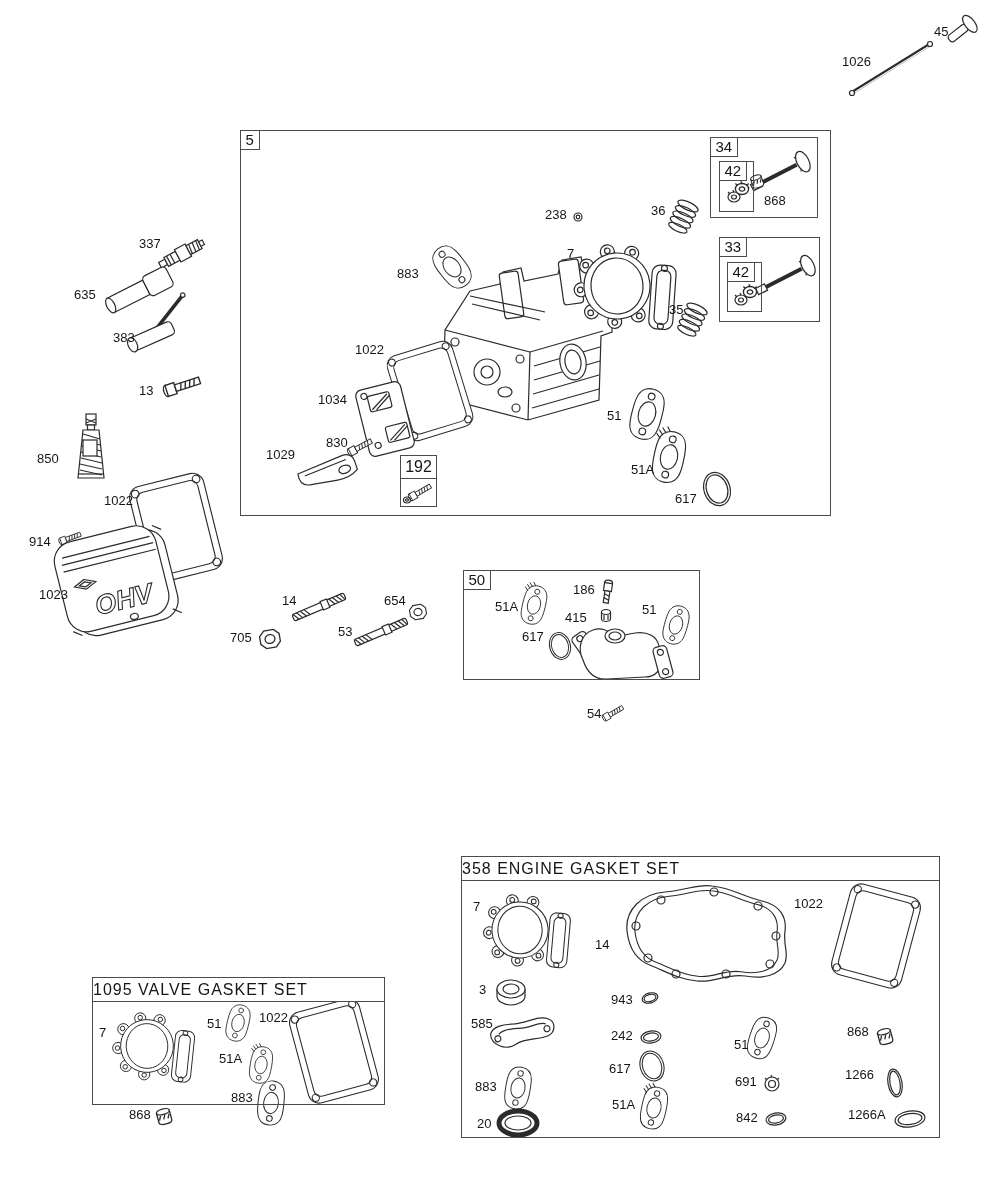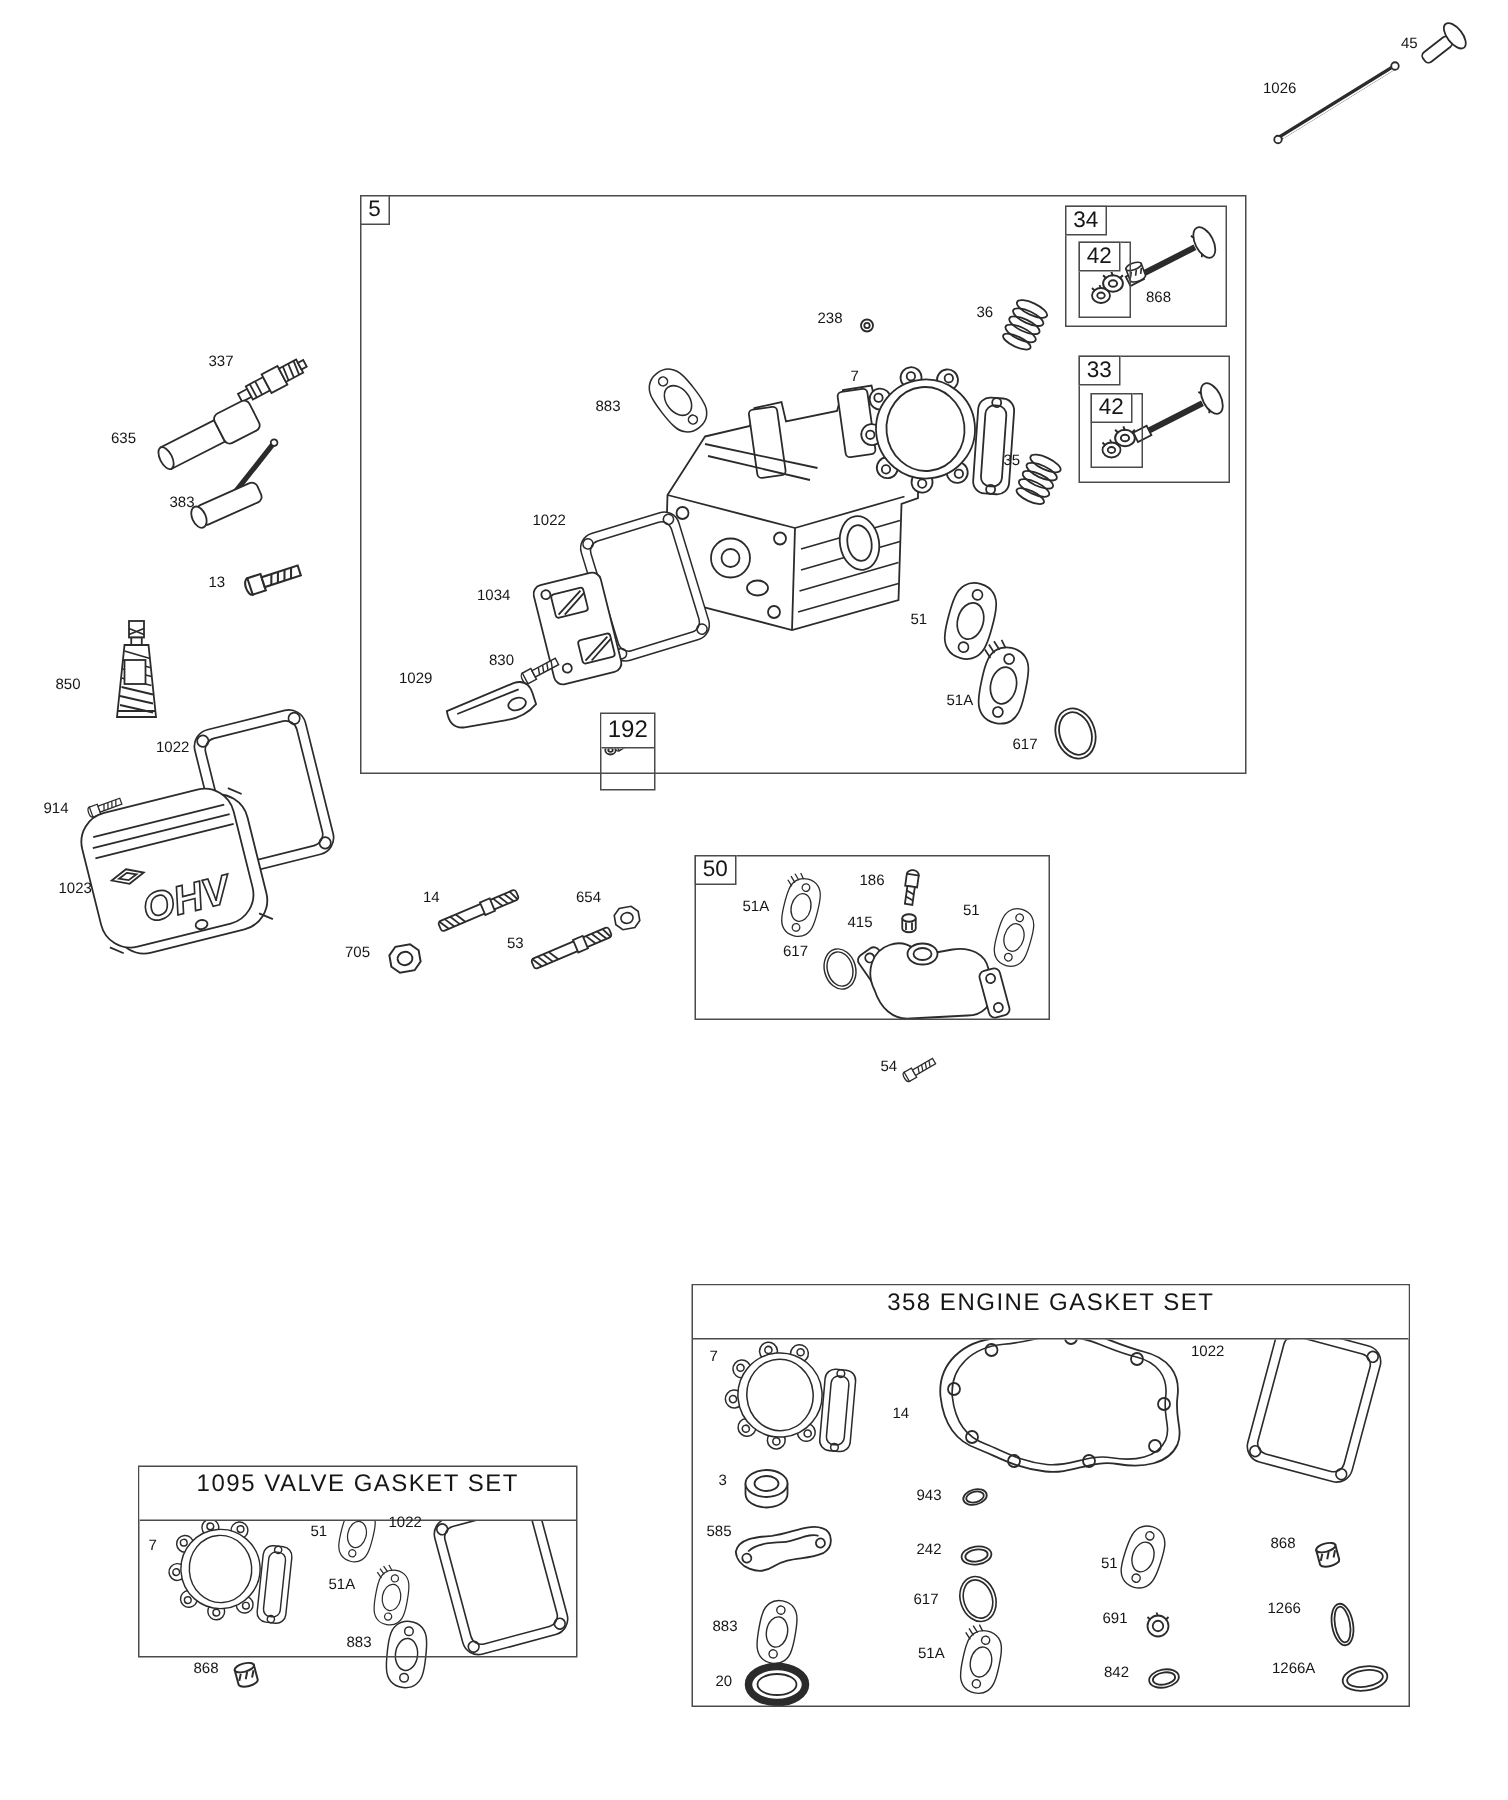--- a/index.html
+++ b/index.html
@@ -5,22 +5,22 @@
   html,body{margin:0;padding:0;background:#fff;}
   #canvas{position:relative;width:1005px;height:1200px;background:#ffffff;overflow:hidden;
           font-family:"Liberation Sans", sans-serif;color:#161616;}
   #art{position:absolute;left:0;top:0;z-index:1;}
   .gbox{position:absolute;border:1.5px solid #4b4b4b;z-index:2;box-sizing:border-box;}
   .tag{position:absolute;top:-1.5px;left:-1.5px;border:1.5px solid #4b4b4b;background:#fff;
        font-size:15px;line-height:1.1;padding:1px 5px;box-sizing:border-box;}
   .tag-full{position:absolute;top:0;left:0;right:0;border-bottom:1.5px solid #4b4b4b;background:#fff;
        font-size:16px;text-align:center;padding:2px 0;box-sizing:border-box;}
   .settitle{position:absolute;top:0;left:0;right:0;border-bottom:1.5px solid #4b4b4b;background:#fff;
-       text-align:center;font-size:16px;letter-spacing:1px;padding:3px 0 14px 0;box-sizing:border-box;}
-  .co{position:absolute;z-index:3;font-size:10px;white-space:nowrap;}
+       text-align:left;font-size:16px;letter-spacing:1px;padding:3px 0 2px 0;box-sizing:border-box;}
+  .co{position:absolute;z-index:3;font-size:13px;white-space:nowrap;}
 </style>
 </head>
 <body>
 
 <div id="canvas">
 
 <svg id="art" width="1005" height="1200" viewBox="0 0 1005 1200" stroke="#2b2b2b" stroke-width="1.2" fill="none">
 <defs>
   <g id="sym-oval-gasket">
     <path fill="#fff" d="M0,-27 C9,-27 14,-21 15,-13 C16,-7 16,7 15,13 C14,21 9,27 0,27 C-9,27 -14,21 -15,13 C-16,7 -16,-7 -15,-13 C-14,-21 -9,-27 0,-27 Z"></path>
@@ -356,21 +356,21 @@
 </div>
 <div class="gbox" style="left:719px;top:161px;width:35px;height:51px;">
   <span class="tag">42</span>
 </div>
 <div class="gbox" style="left:719px;top:237px;width:101px;height:85px;">
   <span class="tag">33</span>
 </div>
 <div class="gbox" style="left:727px;top:262px;width:35px;height:50px;">
   <span class="tag">42</span>
 </div>
-<div class="gbox" style="left:400px;top:455px;width:37px;height:52px;margin-top:20px;">
+<div class="gbox" style="left:400px;top:455px;width:37px;height:52px;">
   <span class="tag-full">192</span>
 </div>
 <div class="gbox" style="left:463px;top:570px;width:237px;height:110px;">
   <span class="tag">50</span>
 </div>
 <div class="gbox" style="left:92px;top:977px;width:293px;height:128px;">
   <div class="settitle">1095 VALVE GASKET SET</div>
 </div>
 <div class="gbox" style="left:461px;top:856px;width:479px;height:282px;">
   <div class="settitle">358 ENGINE GASKET SET</div>

